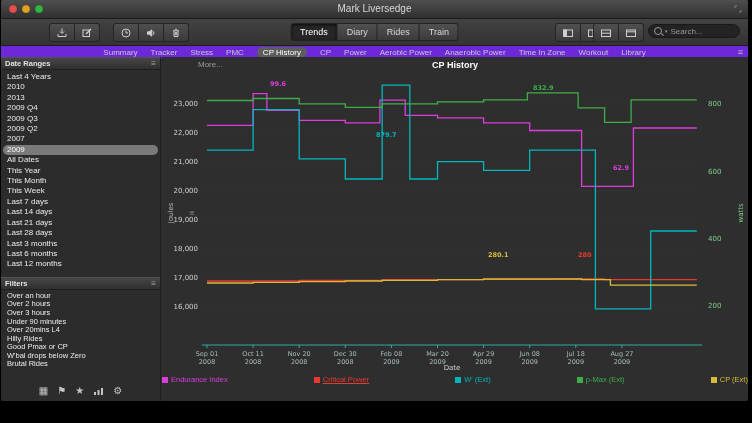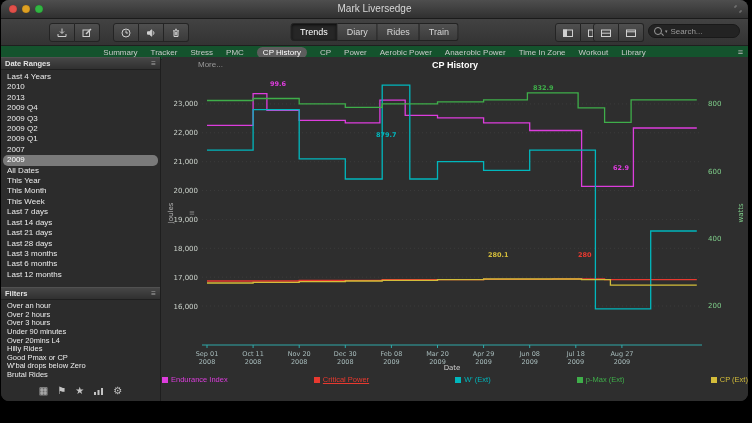--- a/index.html
+++ b/index.html
@@ -1,18 +1,18 @@
 <!DOCTYPE html>
 <html><head>
 <meta charset="utf-8">
 <style>
   html,body{margin:0;padding:0;background:#000;width:752px;height:423px;overflow:hidden;
     font-family:"Liberation Sans",sans-serif;-webkit-font-smoothing:antialiased;}
   #window{position:absolute;left:1px;top:0;width:747px;height:401px;background:#2e2e2e;
-    border-radius:8px;overflow:hidden;}
+    border-radius:2px;overflow:hidden;}
   
   .titlebar{position:relative;height:18px;background:linear-gradient(#4e4e4e,#303030);
     border-bottom:1px solid #1b1b1b;text-align:center;color:#d8d8d8;font-size:10px;line-height:18px;}
   .tl-group{position:absolute;left:8px;top:5px;display:flex;gap:5px;}
   .tl{width:8px;height:8px;border-radius:50%;display:inline-block;box-shadow:inset 0 0 1px rgba(0,0,0,.6);}
   .fs-icon{position:absolute;right:6px;top:5px;opacity:.7;}
   
   .toolbar{position:relative;height:26px;background:linear-gradient(#424242,#333);border-bottom:1px solid #1f1f1f;}
   .btn-group{position:absolute;top:4px;display:flex;}
   .tbtn{width:24px;height:17px;background:linear-gradient(#4f4f4f,#3a3a3a);border:1px solid #242424;
@@ -29,21 +29,21 @@
   .seg.active{background:#262626;color:#fff;box-shadow:inset 0 1px 3px rgba(0,0,0,.7);}
   .search{position:absolute;right:8px;top:5px;width:92px;height:14px;border-radius:8px;background:#232323;
     border:1px solid #191919;display:flex;align-items:center;padding:0 5px;gap:3px;box-sizing:border-box;}
   .mag{width:6px;height:6px;border:1px solid #9a9a9a;border-radius:50%;position:relative;flex:none;}
   .mag::after{content:'';position:absolute;width:3px;height:1px;background:#9a9a9a;transform:rotate(45deg);right:-3px;bottom:-1px;}
   .caret{font-size:5px;color:#9a9a9a;flex:none;}
   .search input{background:transparent;border:0;outline:none;color:#bdbdbd;font-size:8px;width:100%;
     font-family:"Liberation Sans",sans-serif;padding:0;}
   .search input::placeholder{color:#9a9a9a;}
   
-  .tabbar{position:relative;height:13px;background:#14532d;border-bottom:1px solid #222;
+  .tabbar{position:relative;height:13px;background:#6d28d9;border-bottom:1px solid #222;
     display:flex;align-items:center;justify-content:center;}
   .tabs{display:flex;gap:13px;align-items:center;}
   .tab{font-size:8px;color:#c9c9c9;line-height:11px;white-space:nowrap;}
   .tab.active{background:#5d5d5d;color:#fff;border-radius:6px;padding:0 6px;}
   .tmenu{position:absolute;right:5px;top:1px;color:#bbb;font-size:9px;}
   
   .sidebar{position:absolute;left:0;top:57px;width:160px;bottom:0;background:#2c2c2c;
     border-right:1px solid #1e1e1e;box-sizing:border-box;}
   .sb-header{height:11px;background:linear-gradient(#464646,#303030);border-top:1px solid #515151;
     border-bottom:1px solid #1f1f1f;color:#e2e2e2;font-size:7.5px;font-weight:bold;line-height:11px;
@@ -185,21 +185,20 @@
       <span>Date Ranges</span>
       <span class="sb-menu">≡</span>
     </div>
     <div class="sb-list" id="dr-list">
         <div class="sb-item">Last 4 Years</div>
         <div class="sb-item">2010</div>
         <div class="sb-item">2013</div>
         <div class="sb-item">2009 Q4</div>
         <div class="sb-item">2009 Q3</div>
         <div class="sb-item">2009 Q2</div>
-        <div class="sb-item">2009 Q1</div>
         <div class="sb-item">2007</div>
         <div class="sb-item selected">2009</div>
         <div class="sb-item">All Dates</div>
         <div class="sb-item">This Year</div>
         <div class="sb-item">This Month</div>
         <div class="sb-item">This Week</div>
         <div class="sb-item">Last 7 days</div>
         <div class="sb-item">Last 14 days</div>
         <div class="sb-item">Last 21 days</div>
         <div class="sb-item">Last 28 days</div>

